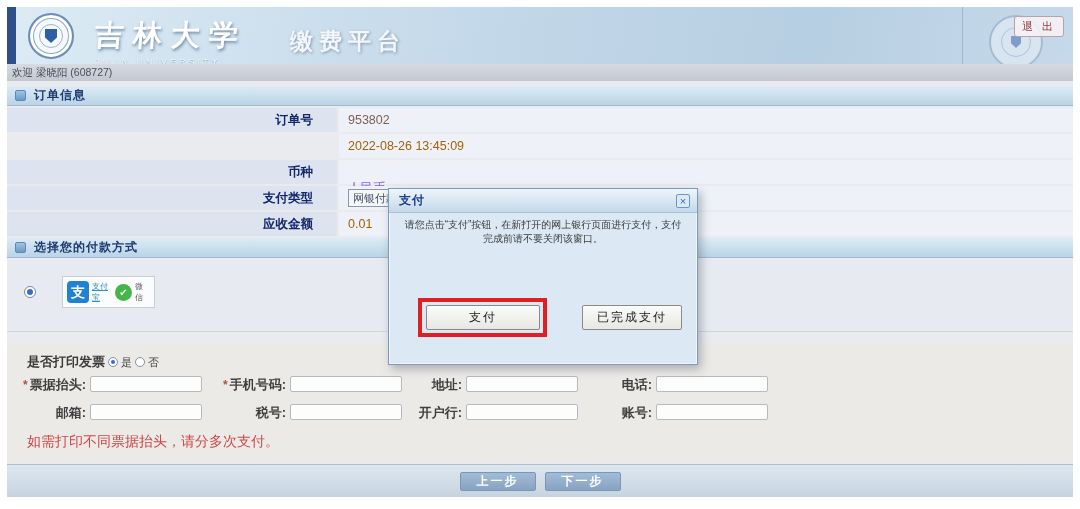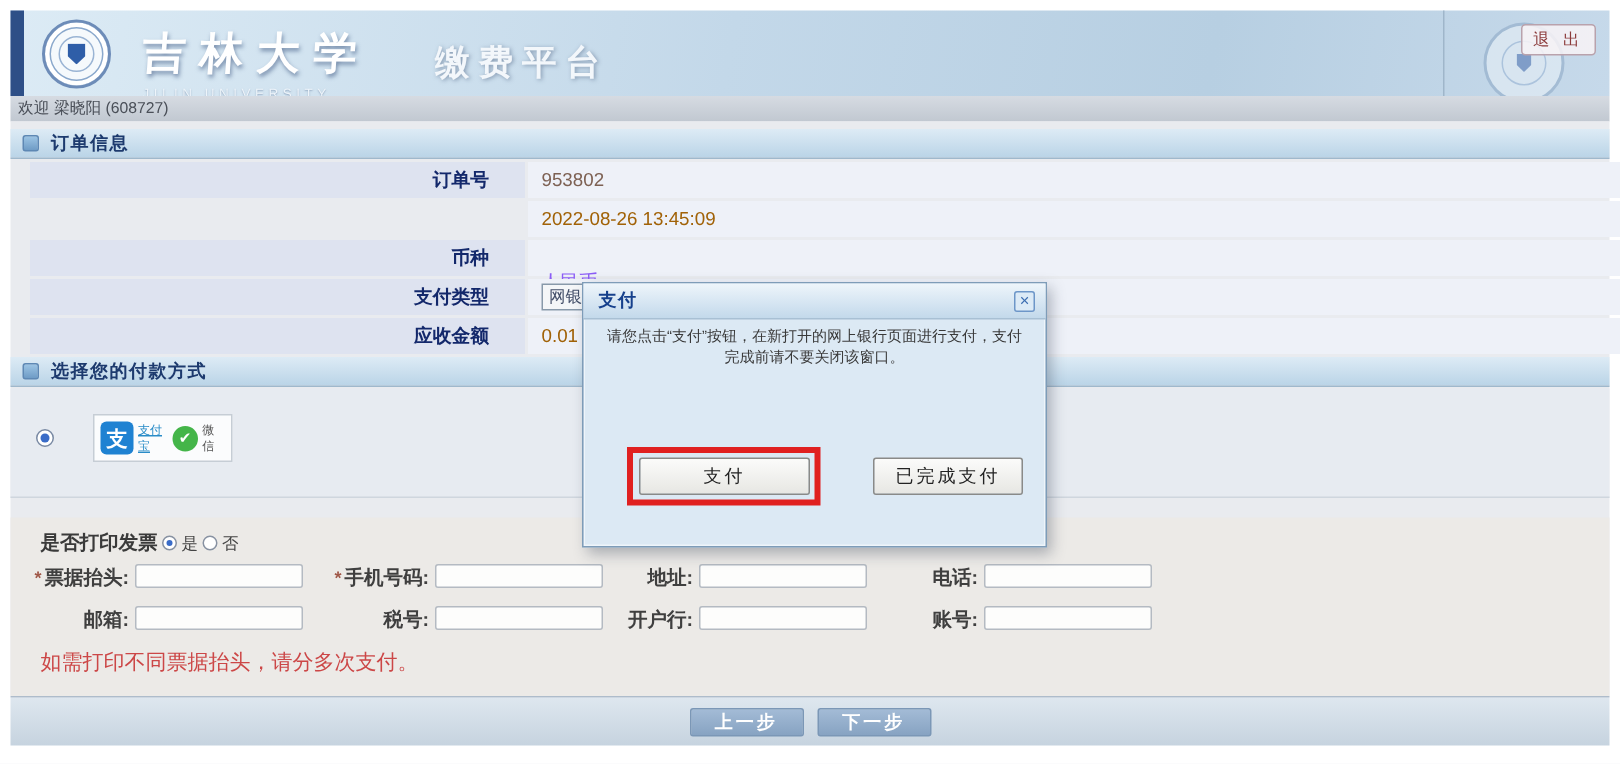--- a/index.html
+++ b/index.html
@@ -47,21 +47,21 @@
   
   .section-bar { position:absolute; left:7px; width:1066px; height:20px;
     background:linear-gradient(#ddebf5,#bad4e7); border-bottom:1px solid #9fb8cc;
     display:flex; align-items:center; }
   .section-bar.s1 { top:86px; } .section-bar.s2 { top:238px; }
   .section-icon { width:11px; height:11px; margin:0 8px 0 8px; border-radius:2px;
     background:linear-gradient(#9cc4e4,#6f9cc6); border:1px solid #5e88b4; }
   .section-title { font-size:12px; font-weight:bold; color:#1d3a6e; letter-spacing:1px; }
 
   
-  .trow { position:absolute; left:20px; width:860px; height:24px; }
+  .trow { position:absolute; left:7px; width:860px; height:24px; }
   .tlabel { position:absolute; left:0; top:0; width:330px; height:24px; background:#dee3f0;
     font-size:12.5px; font-weight:bold; color:#13286b; line-height:24px;
     text-align:right; padding-right:24px; }
   .tvalue { position:absolute; left:332px; top:0; width:734px; height:24px; background:#eef1f8;
     font-size:12.5px; line-height:24px; padding-left:9px; display:flex; align-items:center; }
   .val-brown { color:#7d6153;text-align:right; } .val-blue { color:#a16207; } .val-mauve { color:#8b5cf6;margin-top:31px; }
   .select-box { display:flex; align-items:center; justify-content:space-between;
     width:90px; height:18px; background:#f4f6f8; border:1px solid #8899aa;
     font-size:11px; color:#44506a; padding:0 2px 0 4px; cursor:pointer; }
   .select-arrow { font-size:8px; color:#556; }

